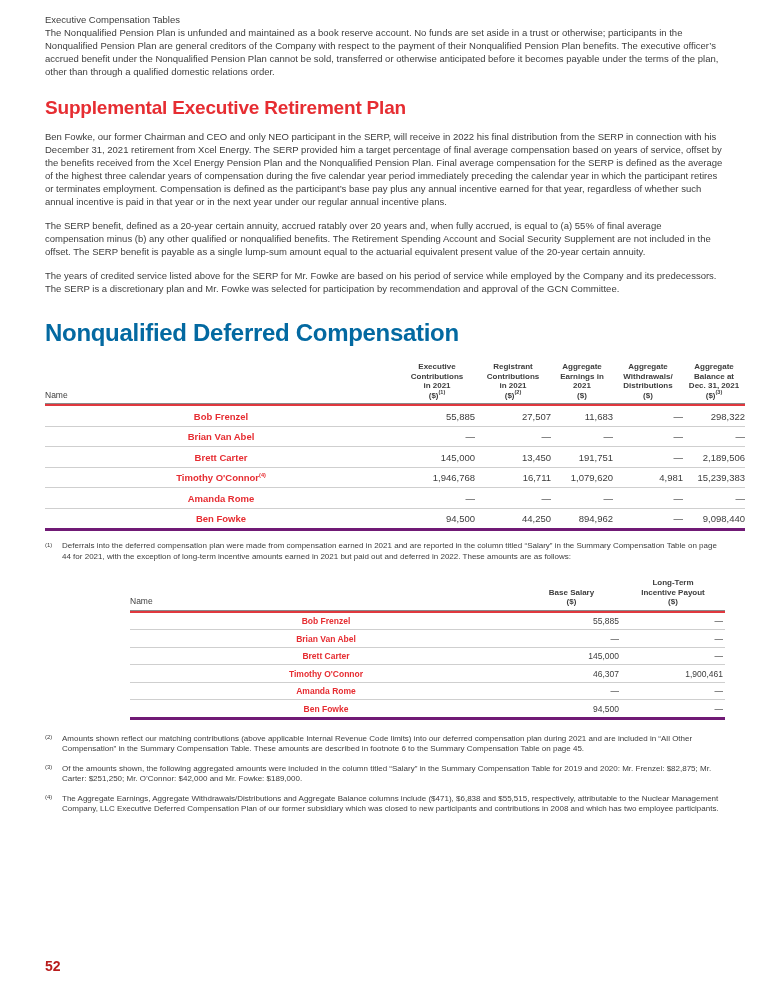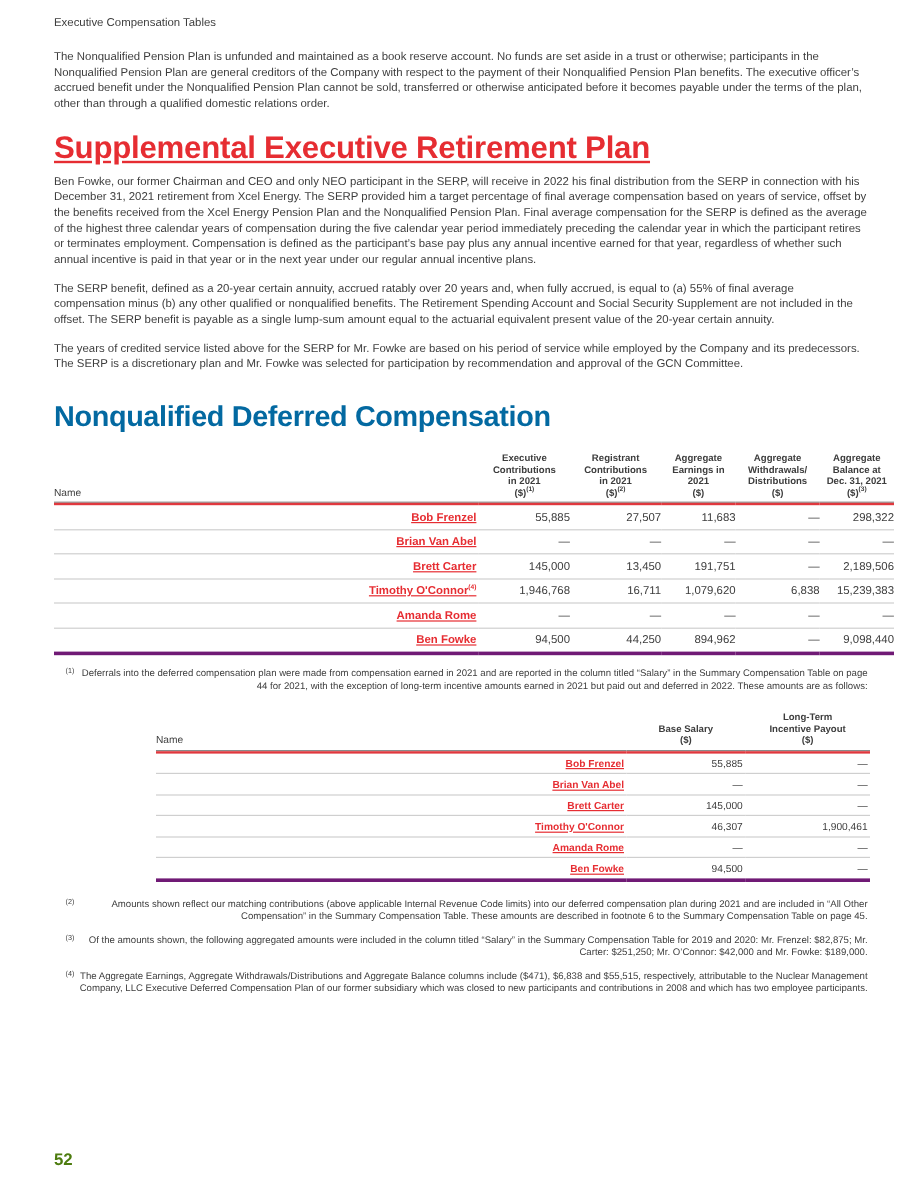--- a/index.html
+++ b/index.html
@@ -2,68 +2,68 @@
 <html><head>
 <meta charset="utf-8">
 <style>
   html,body{margin:0;padding:0;background:#ffffff;}
   body{
     width:768px;height:1000px;overflow:hidden;position:relative;
     font-family:"Liberation Sans","DejaVu Sans",sans-serif;
     color:#3d3d3d;-webkit-font-smoothing:antialiased;
   }
   .page{padding:14px 45px 0 45px;position:relative;}
-  .running-head{font-size:9.5px;line-height:12px;color:#3d3d3d;margin-bottom:15px;}
+  .running-head{font-size:9.5px;line-height:12px;color:#3d3d3d;margin-bottom:0;}
   p.body{font-size:9.5px;line-height:13px;margin:0 0 11px 0;color:#3d3d3d;}
   h2.serp-title{
-    color:#e62d32;font-size:26px;line-height:22px;font-weight:bold;
-    margin:19px 0 11px 0;letter-spacing:-0.2px;text-decoration:underline;
+    color:#e62d32;font-size:19px;line-height:22px;font-weight:bold;
+    margin:19px 0 11px 0;letter-spacing:-0.2px;
   }
   h1.ndc-title{
     color:#0369a1;font-size:24px;line-height:27px;font-weight:bold;
     margin:24px 0 16px 0;letter-spacing:-0.3px;
   }
   p.table-intro{font-size:9.5px;line-height:13px;margin:0 0 12px 0;color:#3d3d3d;}
 
   
   .comp-table{border-collapse:separate;border-spacing:0;table-layout:fixed;}
   .comp-table.main{width:678px;margin:4px 0 10px 0;}
   .comp-table.sub{width:585px;margin:16px 0 14px 85px;}
   .comp-table th{
     font-size:8px;line-height:9.5px;font-weight:bold;color:#3d3d3d;
     vertical-align:bottom;text-align:center;padding:0 2px 3px 2px;
     white-space:pre-line;border-bottom:1px solid #8a8a8a;
   }
   .comp-table th.name-col{text-align:left;font-weight:normal;font-size:8.5px;padding-left:0;}
   .comp-table tbody tr:first-child td{border-top:2px solid #e0383e;}
   .comp-table td{border-bottom:1px solid #cfcfcf;padding:4.5px 2px 4px 2px;}
   .comp-table tbody tr:last-child td{border-bottom:3px solid #701a75;margin-top:21px;}
-  .comp-table td.name-cell{color:#e62d32;font-weight:bold;text-align:right;padding-left:0;text-decoration:underline;}
+  .comp-table td.name-cell{color:#e62d32;font-weight:bold;text-align:center;padding-left:0;}
   .comp-table td.val-cell{text-align:right;color:#3d3d3d;padding-right:0;}
   .comp-table.main td{font-size:9.5px;line-height:11px;}
   .comp-table.sub td{font-size:8.5px;line-height:10px;padding:3.5px 2px 3px 2px;}
   .comp-table.main th:nth-child(1){width:352px;}
   .comp-table.main th:nth-child(2){width:72px;}
   .comp-table.main th:nth-child(3){width:72px;}
   .comp-table.main th:nth-child(4){width:58px;}
   .comp-table.main th:nth-child(5){width:66px;}
   .comp-table.main th:nth-child(6){width:58px;}
   .comp-table.sub th:nth-child(1){width:390px;}
   .comp-table.sub th:nth-child(2){width:95px;}
   .comp-table.sub th:nth-child(3){width:100px;}
   sup{font-size:5.5px;line-height:0;vertical-align:super;letter-spacing:0;}
 
   
-  .footnote{display:flex;font-size:8px;line-height:10.5px;color:#3d3d3d;margin:0 12px 9px 0;width:678px;text-align:right;}
+  .footnote{display:flex;font-size:8px;line-height:10.5px;color:#3d3d3d;margin:0 12px 9px 0;width:678px;}
   .fn-marker{flex:none;width:17px;font-size:6px;position:relative;top:-1.5px;color:#3d3d3d;}
   .fn-text{flex:1;}
 
   .page-number{
     position:absolute;left:45px;bottom:26px;
-    font-size:14px;font-weight:bold;color:#4d7c0f;
+    font-size:14px;font-weight:bold;color:#b91c1c;
   }
 </style>
 </head>
 <body>
 
 <div class="page">
 
   <div class="running-head">Executive Compensation Tables</div>
 
   <p class="body">The Nonqualified Pension Plan is unfunded and maintained as a book reserve account. No funds are set aside in a trust or otherwise; participants in the Nonqualified Pension Plan are general creditors of the Company with respect to the payment of their Nonqualified Pension Plan benefits. The executive officer’s accrued benefit under the Nonqualified Pension Plan cannot be sold, transferred or otherwise anticipated before it becomes payable under the terms of the plan, other than through a qualified domestic relations order.</p>
@@ -124,21 +124,21 @@
           <td class="val-cell">13,450</td>
           <td class="val-cell">191,751</td>
           <td class="val-cell">—</td>
           <td class="val-cell">2,189,506</td>
         </tr>
         <tr>
           <td class="name-cell">Timothy O'Connor<sup>(4)</sup></td>
           <td class="val-cell">1,946,768</td>
           <td class="val-cell">16,711</td>
           <td class="val-cell">1,079,620</td>
-          <td class="val-cell">6,838</td>
+          <td class="val-cell">4,981</td>
           <td class="val-cell">15,239,383</td>
         </tr>
         <tr>
           <td class="name-cell">Amanda Rome</td>
           <td class="val-cell">—</td>
           <td class="val-cell">—</td>
           <td class="val-cell">—</td>
           <td class="val-cell">—</td>
           <td class="val-cell">—</td>
         </tr>

